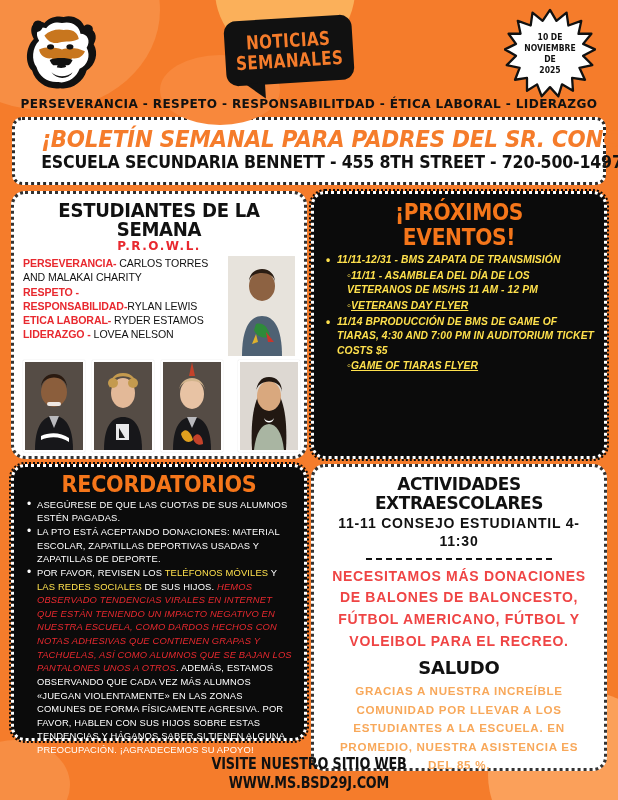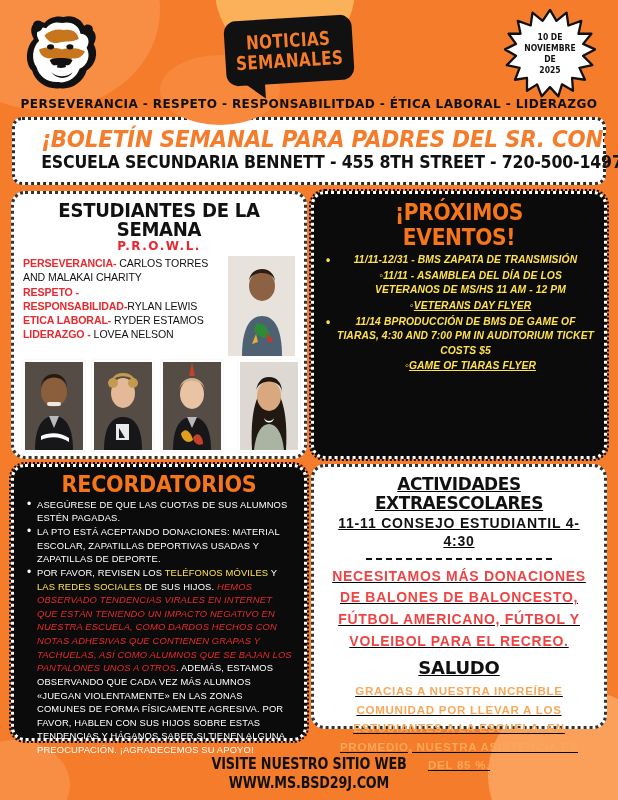--- a/index.html
+++ b/index.html
@@ -225,21 +225,20 @@
     color: #FFE14D;
     font-family: "Liberation Sans", sans-serif;
     font-style: italic;
     font-weight: bold;
     font-size: 10.3px;
     line-height: 1.42;
     letter-spacing: 0.1px;
     position: relative;
     padding-left: 13px;
     margin-bottom: 1px;
-    text-align: center;
   }
   ul.ev > li::before {
     content: "•"; position: absolute; left: 2px; top: -1px;
     color: #FFE14D; font-size: 12px; font-style: normal;
   }
   ul.ev ul { list-style: none; margin-left: 10px; }
   ul.ev ul > li::before {
     content: "◦"; font-size: 11px;
   }
   .ev-link { text-decoration: underline; }
@@ -276,21 +275,21 @@
     margin-bottom: 0px;
   }
   ul.rem > li::before {
     content: "•"; position: absolute; left: 3px; top: -2px;
     color: #FFFFFF; font-size: 12px;
   }
   .hl-yellow { color: #FFE14D; }
   .hl-red { color: #E8292F; font-style: italic; }
 
   
-  .acts { padding: 7px 12px 8px 12px; height: 265px; text-decoration: underline; }
+  .acts { padding: 7px 12px 8px 12px; height: 307px; }
   .acts-title {
     text-align: center; color: #111;
     font-family: "DejaVu Sans", sans-serif;
     font-weight: bold; font-size: 18px;
     letter-spacing: -0.4px;
     transform: scaleX(0.94);
     line-height: 1.1;
   }
   .acts-sub {
     text-align: center; color: #111;
@@ -500,21 +499,21 @@
     <div class="reminders-title">RECORDATORIOS</div>
     <ul class="rem" id="reminders-list">
         <li><span>ASEGÚRESE DE QUE LAS CUOTAS DE SUS ALUMNOS ESTÉN PAGADAS.</span></li>
         <li><span> LA PTO ESTÁ ACEPTANDO DONACIONES: MATERIAL ESCOLAR, ZAPATILLAS DEPORTIVAS USADAS Y ZAPATILLAS DE DEPORTE.</span></li>
         <li><span>POR FAVOR, REVISEN LOS </span><span class="hl-yellow">TELÉFONOS MÓVILES</span><span> Y </span><span class="hl-yellow">LAS REDES SOCIALES</span><span> DE SUS HIJOS. </span><span class="hl-red">HEMOS OBSERVADO TENDENCIAS VIRALES EN INTERNET QUE ESTÁN TENIENDO UN IMPACTO NEGATIVO EN NUESTRA ESCUELA, COMO DARDOS HECHOS CON NOTAS ADHESIVAS QUE CONTIENEN GRAPAS Y TACHUELAS, ASÍ COMO ALUMNOS QUE SE BAJAN LOS PANTALONES UNOS A OTROS</span><span>. ADEMÁS, ESTAMOS OBSERVANDO QUE CADA VEZ MÁS ALUMNOS «JUEGAN VIOLENTAMENTE» EN LAS ZONAS COMUNES DE FORMA FÍSICAMENTE AGRESIVA. POR FAVOR, HABLEN CON SUS HIJOS SOBRE ESTAS TENDENCIAS Y HÁGANOS SABER SI TIENEN ALGUNA PREOCUPACIÓN. ¡AGRADECEMOS SU APOYO!</span></li>
       </ul>
   </div>
 
   <div class="panel panel-white acts">
     <div class="acts-title">ACTIVIDADES EXTRAESCOLARES</div>
-    <div class="acts-sub">11-11 CONSEJO ESTUDIANTIL 4-4:30</div>
+    <div class="acts-sub">11-11 CONSEJO ESTUDIANTIL 4-11:30</div>
     <div class="acts-rule"></div>
     <div class="acts-body">NECESITAMOS MÁS DONACIONES DE BALONES DE BALONCESTO, FÚTBOL AMERICANO, FÚTBOL Y VOLEIBOL PARA EL RECREO.</div>
     <div class="saludo-title">SALUDO</div>
     <div class="saludo-body">GRACIAS A NUESTRA INCREÍBLE COMUNIDAD POR LLEVAR A LOS ESTUDIANTES A LA ESCUELA. EN PROMEDIO, NUESTRA ASISTENCIA ES DEL 85 %.</div>
   </div>
 
 </div>
 
 <div class="footer">
   <div class="footer-line1">VISITE NUESTRO SITIO WEB</div>

